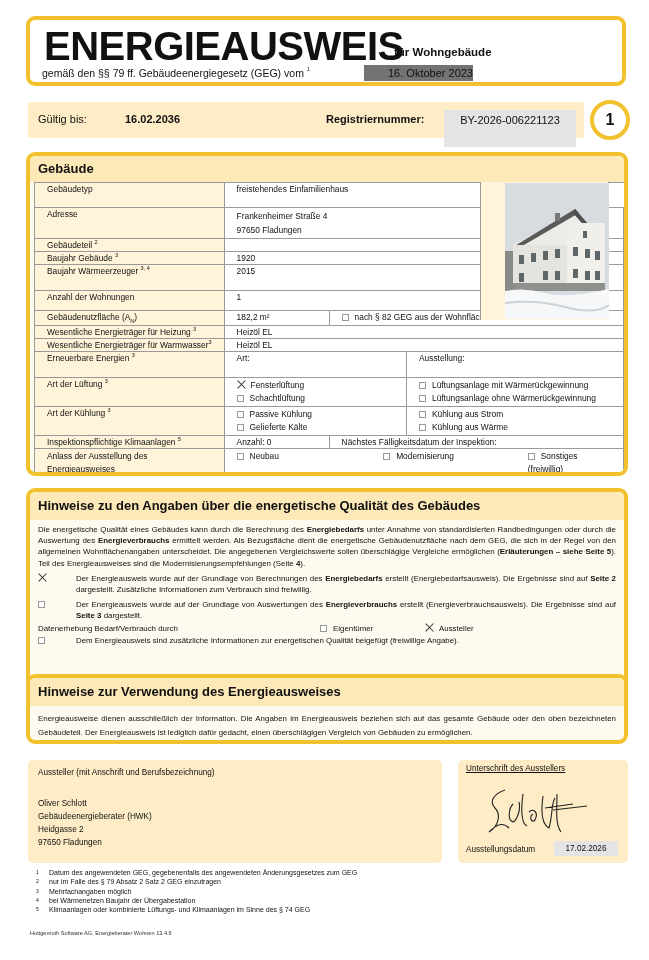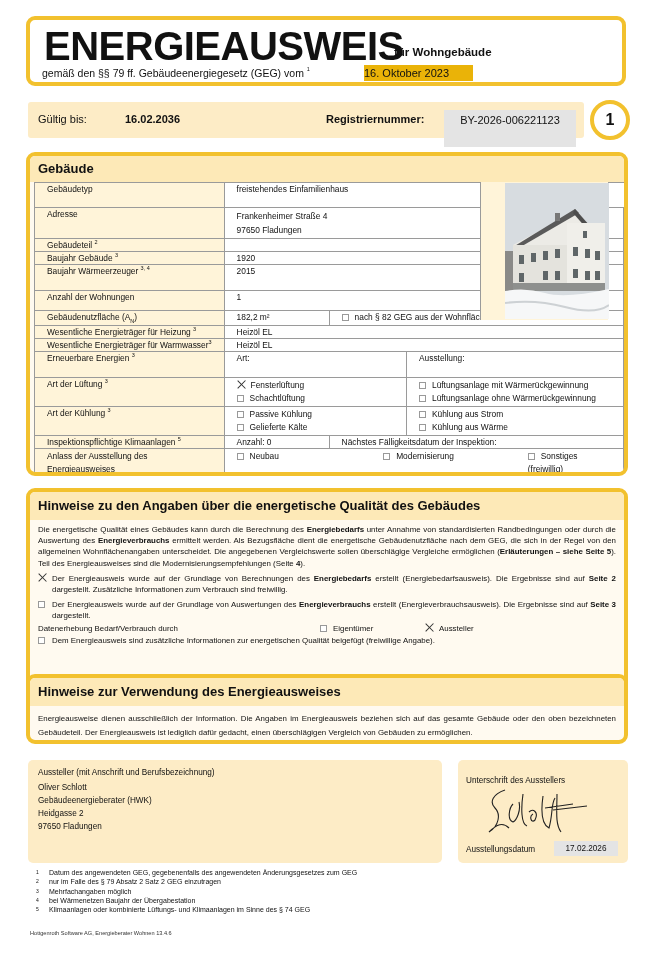--- a/index.html
+++ b/index.html
@@ -4,21 +4,21 @@
 <style>
   * { box-sizing: border-box; margin: 0; padding: 0; }
   body { width: 649px; height: 960px; background: #ffffff; font-family: "Liberation Sans", sans-serif; color: #111; position: relative; overflow: hidden; }
   .abs { position: absolute; }
 
   
   .title-box { left: 26px; top: 16px; width: 600px; height: 70px; border: 4px solid #f2c12e; border-radius: 9px; background: #fff; }
   .title-main { left: 14px; top: 4px; font-size: 40px; font-weight: bold; letter-spacing: -0.5px; line-height: 44px; }
   .title-sub { left: 364px; top: 26px; font-size: 11.5px; font-weight: bold; }
   .title-geg { left: 12px; top: 47px; font-size: 10.5px; }
-  .title-date { left: 334px; top: 45px; width: 109px; height: 16px; background: #eab308; font-size: 11px; text-align: left; line-height: 16px; }
+  .title-date { left: 334px; top: 45px; width: 109px; height: 16px; background: #737373; font-size: 11px; text-align: right; line-height: 16px; }
 
   .valid-box { left: 28px; top: 102px; width: 556px; height: 36px; background: #fdecc6; border-radius: 3px; }
   .valid-label { left: 10px; top: 11px; font-size: 11px; }
   .valid-value { left: 97px; top: 11px; font-size: 11px; font-weight: bold; }
   .reg-label { left: 298px; top: 11px; font-size: 11px; font-weight: bold; }
   .reg-value { left: 416px; top: 8px; width: 132px; height: 37px; background: #e4e4e4; font-size: 11px; text-align: center; line-height: 20px; }
   .page-num { left: 590px; top: 100px; width: 40px; height: 40px; border: 4px solid #f2c12e; border-radius: 50%; background: #fff; font-size: 16px; font-weight: bold; text-align: center; line-height: 32px; }
 
   
   .panel { border: 4px solid #f2c12e; border-radius: 9px; background: #fffaf0; overflow: hidden; }
@@ -35,29 +35,29 @@
   .cbx::before, .cbx::after { content: ""; position: absolute; left: 4px; top: -1px; width: 1.3px; height: 11px; background: #333; }
   .cbx::before { transform: rotate(45deg); }
   .cbx::after { transform: rotate(-45deg); }
   .photo { left: 476px; top: 182px; width: 128px; height: 138px; background: #fff4d9; border-left: 1px solid #9a9a9a; }
   .photo-img { position: absolute; left: 24px; top: 1px; width: 104px; height: 136px; overflow: hidden; background: linear-gradient(#cfd5da 0%, #dfe3e6 45%, #e9eaec 60%, #f5f6f7 100%); }
 
   .hin { left: 26px; top: 488px; width: 602px; height: 208px; }
   .hin .panel-head { height: 28px; line-height: 18px; }
   .hin-body { padding: 4px 8px 0 8px; font-size: 7.9px; line-height: 11.2px; text-align: justify; }
   .hin-body p { margin-bottom: 4px; }
-  .opt { display: flex; }
+  .opt { display: flex; gap: 24px; }
   .opt .mk { flex: 0 0 14px; }
 
   .verw { left: 26px; top: 674px; width: 602px; height: 70px; }
   .verw .panel-head { height: 28px; line-height: 18px; }
   .verw-body { padding: 6px 8px; font-size: 7.9px; line-height: 14px; text-align: justify; }
 
   .aus { left: 28px; top: 760px; width: 414px; height: 103px; background: #fdecc6; border-radius: 5px; font-size: 8.2px; padding: 8px 10px; }
-  .aus-lines { margin-top: 4px; line-height: 13px; }
+  .aus-lines { margin-top: 20px; line-height: 13px; }
   .sig { left: 458px; top: 760px; width: 170px; height: 103px; background: #fdecc6; border-radius: 5px; font-size: 8.2px; }
   .sig-date-l { left: 8px; top: 85px; }
   .sig-date-v { left: 96px; top: 81px; width: 64px; height: 15px; background: #e4e4e4; text-align: center; line-height: 15px; }
 
   .foot { left: 36px; top: 868px; font-size: 7px; line-height: 9.3px; }
   .foot .fn { display: flex; }
   .foot .fn .n { width: 13px; font-size: 5px; }
   .soft { left: 30px; top: 930px; font-size: 5.6px; color: #333; }
 </style>
 </head>
@@ -242,21 +242,21 @@
   <div>Aussteller (mit Anschrift und Berufsbezeichnung)</div>
   <div class="aus-lines">
     <div>Oliver Schlott</div>
     <div>Gebäudeenergieberater (HWK)</div>
     <div>Heidgasse  2</div>
     <div>97650 Fladungen</div>
   </div>
 </div>
 
 <div class="abs sig">
-  <div class="abs" style="left:8px; top:16px;">Unterschrift des Ausstellers</div>
+  <div class="abs" style="left:8px; top:4px;text-decoration:underline;">Unterschrift des Ausstellers</div>
   <svg class="abs" style="left:25px; top:24px;" width="110" height="56" viewBox="0 0 110 56">
     <path d="M22,6 C10,10 6,18 12,24 C18,30 16,42 6,48 C14,40 20,38 26,44 M30,20 C26,24 24,36 30,38 C34,36 38,26 36,18 M40,10 C38,24 38,40 44,42 M46,28 C50,24 56,28 52,36 C48,40 46,32 50,30 M60,12 C58,26 58,40 66,44 C70,30 68,20 72,14 M62,24 L90,20 M74,10 C74,26 72,40 78,48 M70,26 L104,22" fill="none" stroke="#222" stroke-width="1.1"></path>
   </svg>
   <div class="abs sig-date-l">Ausstellungsdatum</div>
   <div class="abs sig-date-v">17.02.2026</div>
 </div>
 
 <div class="abs foot">
   <div class="fn">
       <span class="n">1</span>

